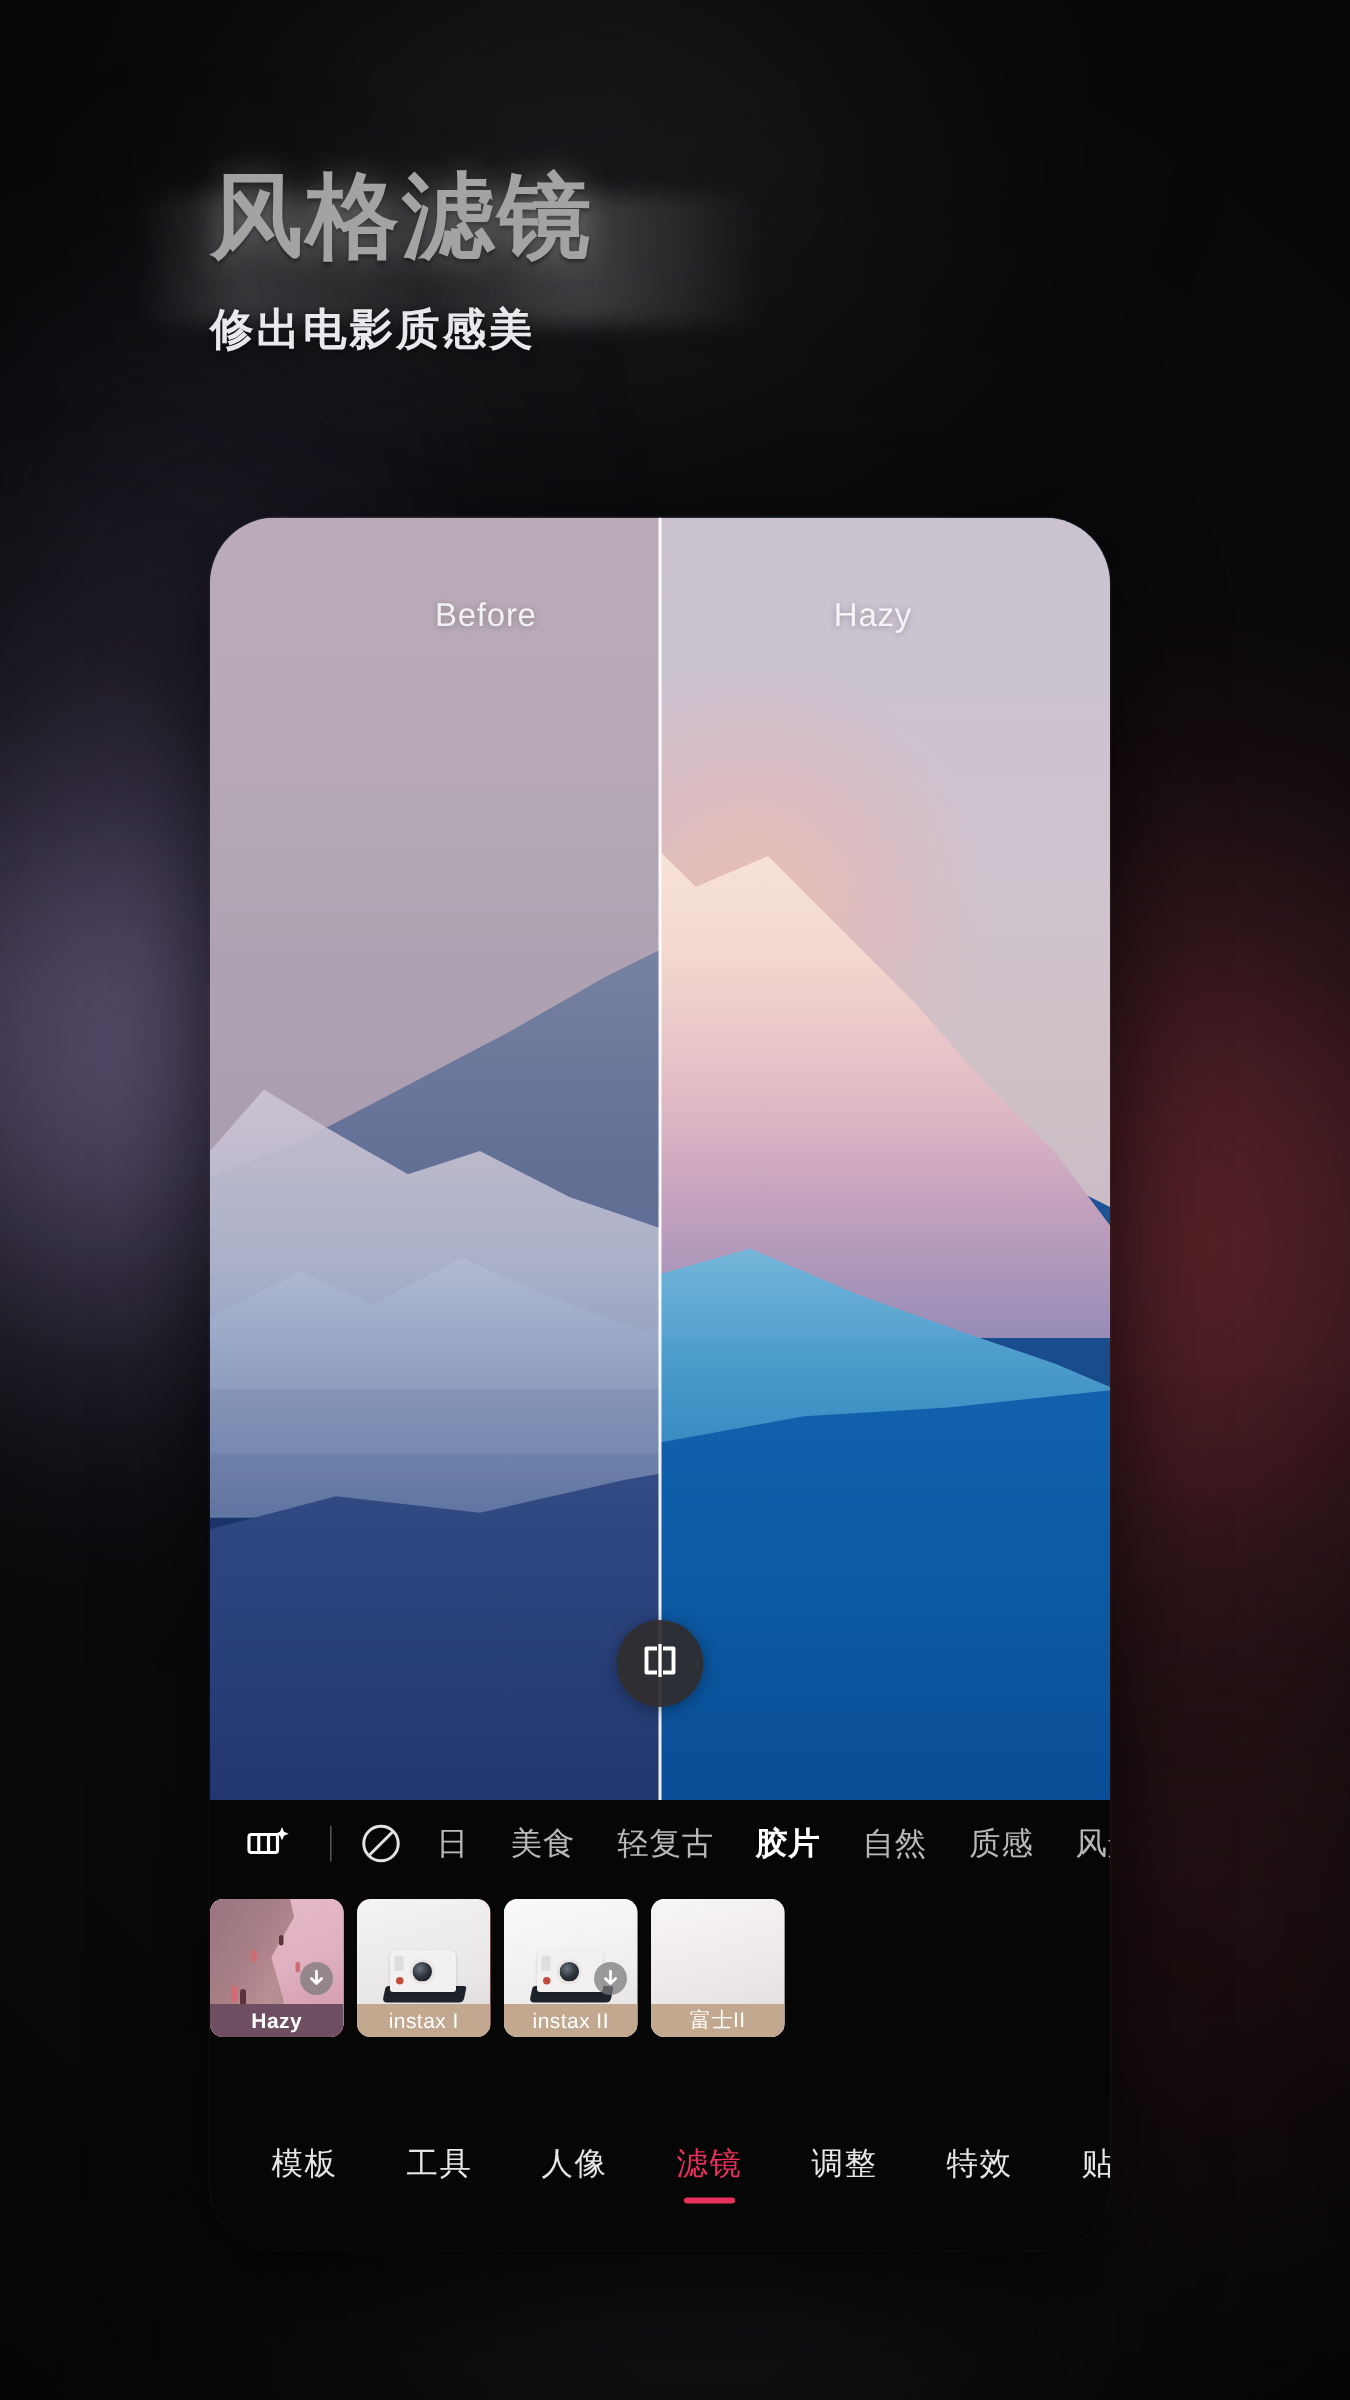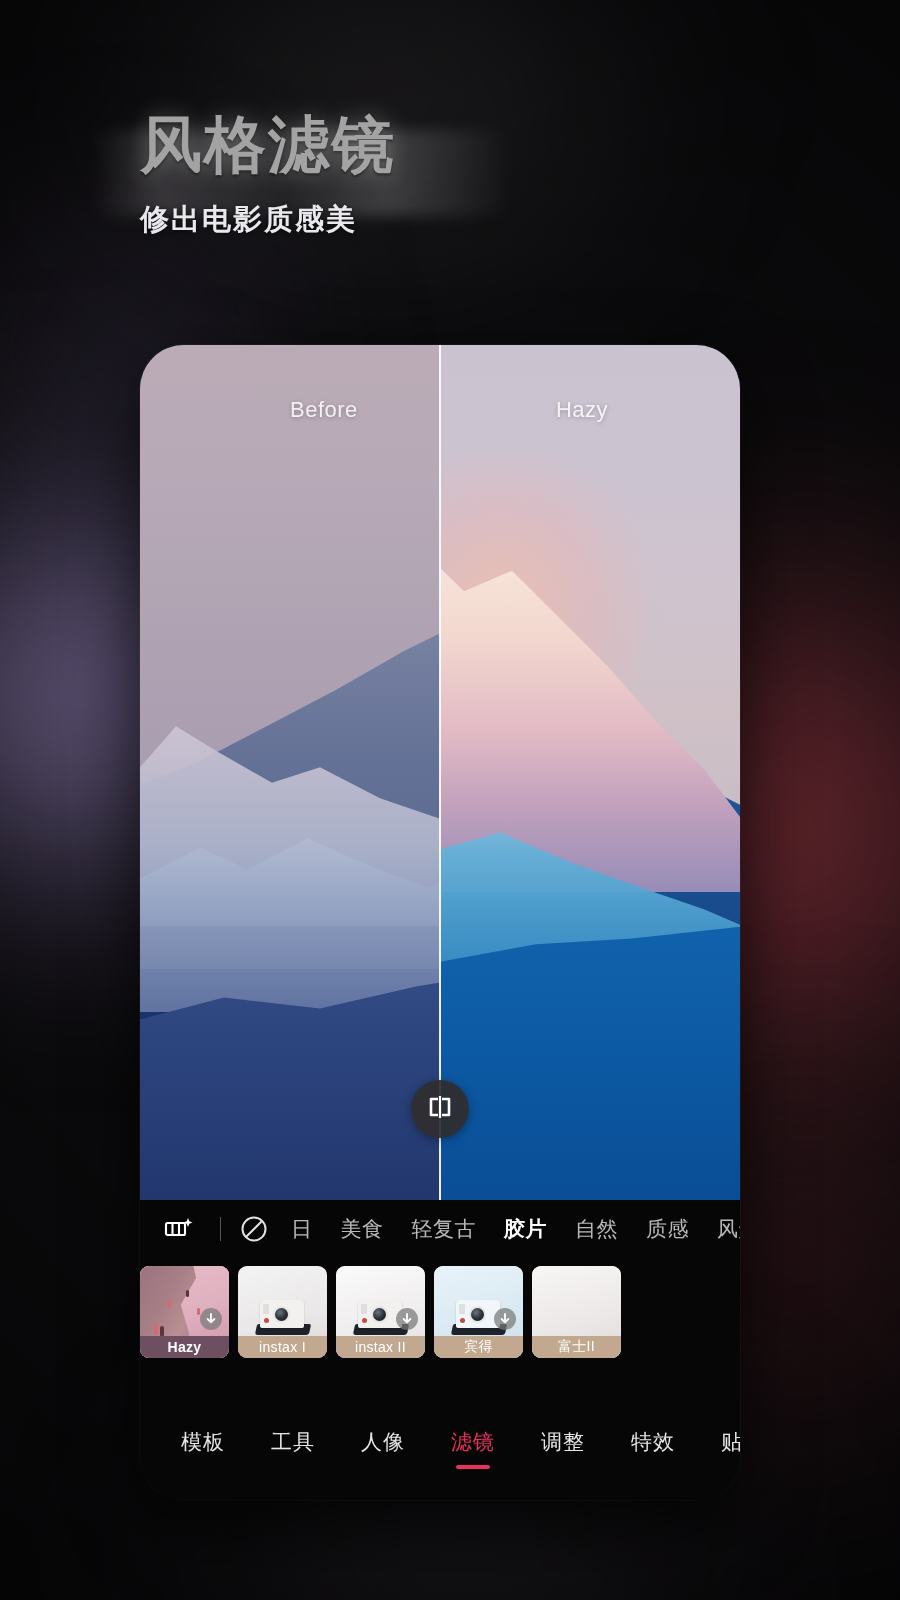--- a/index.html
+++ b/index.html
@@ -573,38 +573,20 @@
           </div>
           <div class="dl-badge">
             <svg width="12" height="12" viewBox="0 0 12 12">
                 <path d="M6 1 V9 M2.6 6 L6 9.4 L9.4 6" stroke="#fff" stroke-width="1.8" fill="none" stroke-linecap="round" stroke-linejoin="round"></path>
               </svg>
           </div>
           <div class="thumb-name">instax II</div>
         </div>
 
 
-        <div class="thumb" style="background:#dceaf2">
-          <div class="thumb-img polaroid-scene" style="background:linear-gradient(165deg,#e8f3f9 0%,#d9e9f2 55%,#c6dcea 100%)">
-            <div class="pol-shadow"></div>
-            <div class="pol-cam">
-              <div class="pol-base"></div>
-                <div class="pol-body" style="background:#f0f6fa"></div>
-              <div class="pol-flash"></div>
-                <div class="pol-lens"></div>
-                <div class="pol-dot"></div>
-            </div>
-          </div>
-          <div class="dl-badge">
-            <svg width="12" height="12" viewBox="0 0 12 12">
-                <path d="M6 1 V9 M2.6 6 L6 9.4 L9.4 6" stroke="#fff" stroke-width="1.8" fill="none" stroke-linecap="round" stroke-linejoin="round"></path>
-              </svg>
-          </div>
-          <div class="thumb-name">宾得</div>
-        </div>
 
 
         <div class="thumb" style="background:#efeaea">
           <div class="thumb-img polaroid-scene" style="background:linear-gradient(165deg,#f8f5f5 0%,#ece8e8 55%,#ddd7d7 100%)">
             <div class="pol-shadow"></div>
 
           </div>
           <div class="thumb-name">富士II</div>
         </div>
 

